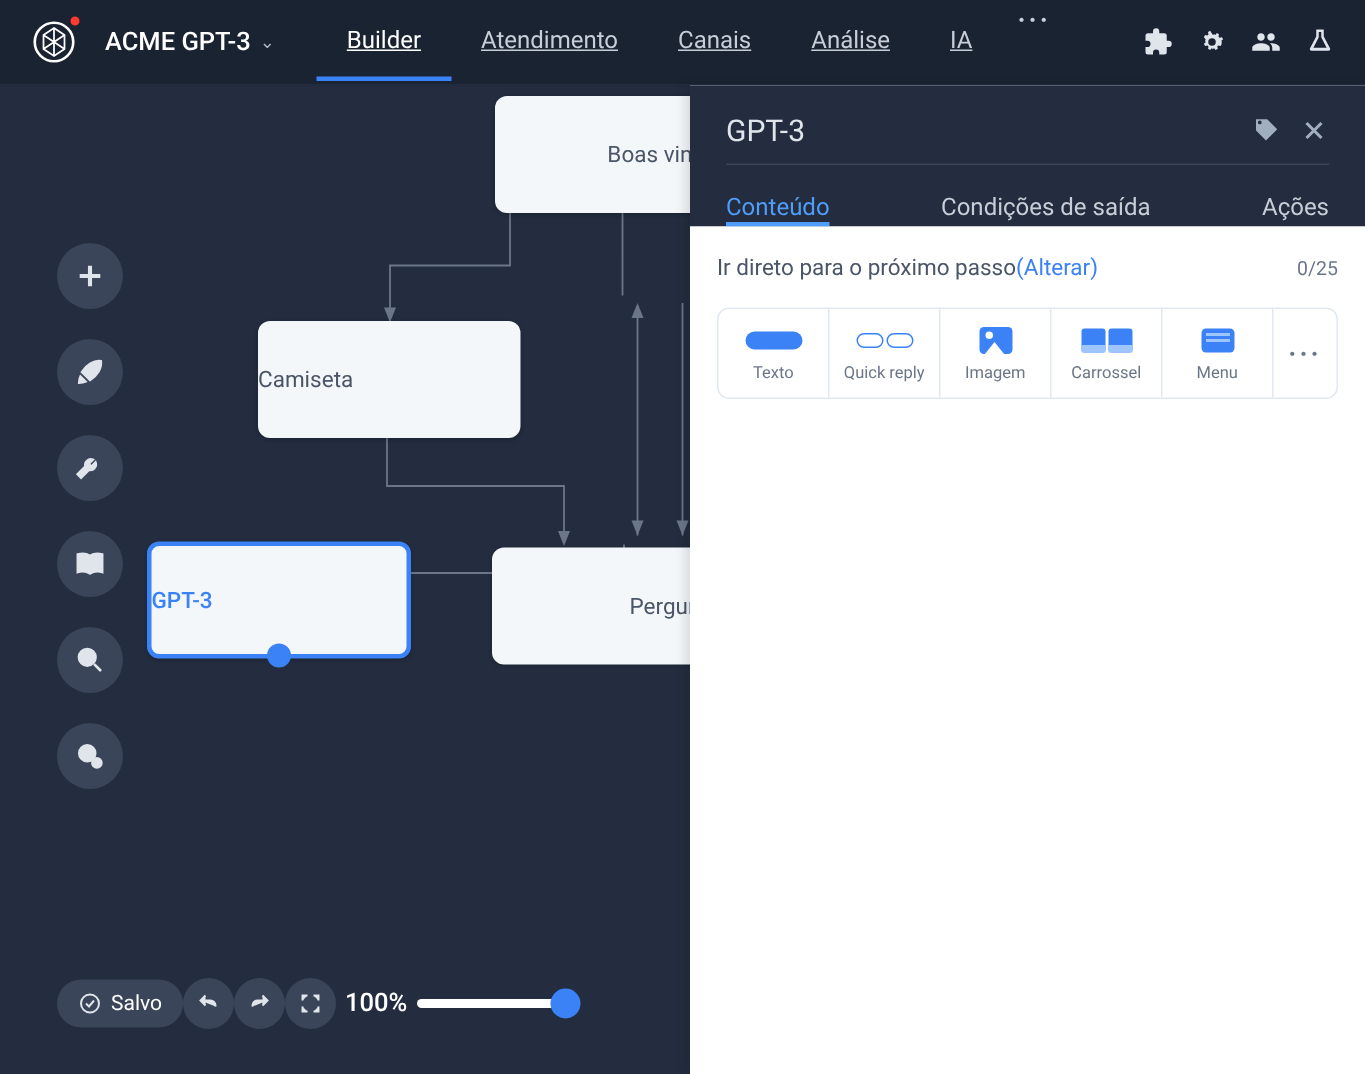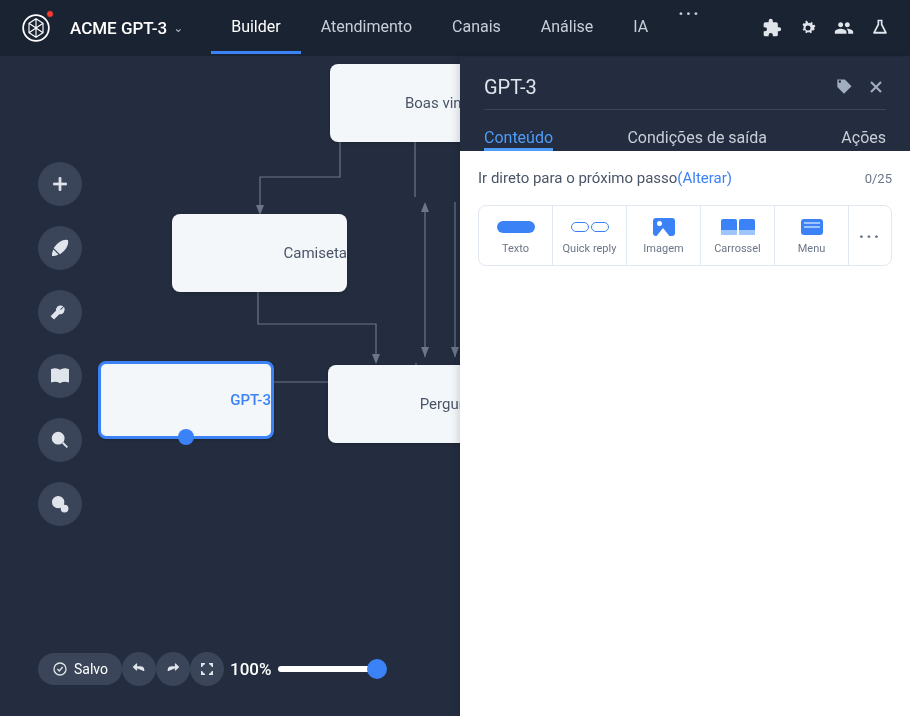--- a/index.html
+++ b/index.html
@@ -9,31 +9,31 @@
   
   .topbar {
     height: 57px; background: #1a2332; display: flex; align-items: center;
     padding: 0 20px; gap: 8px; border-bottom: 1px solid #232d3f;
   }
   .logo-wrap { position: relative; width: 32px; height: 32px; display: flex; align-items: center; justify-content: center; }
   .logo-badge { position: absolute; top: -2px; right: -2px; width: 8px; height: 8px; background: #ff3b30; border-radius: 50%; border: 1px solid #1a2332; }
   .app-title { font-size: 17px; font-weight: 500; color: #fff; margin-left: 10px; margin-right: 12px; display: flex; align-items: center; gap: 6px; cursor: pointer; }
   .chev { font-size: 12px; color: #b0b8c4; }
   .nav-tabs { display: flex; gap: 0; margin-left: 8px; }
-  .nav-tab { padding: 14px 20px 15px; font-size: 16px; color: #c8ced8; cursor: pointer; border-bottom: 3px solid transparent; }
+  .nav-tab { padding: 14px 20px 15px; font-size: 16px; color: #c8ced8; cursor: pointer; border-bottom: 3px solid transparent; text-decoration: underline; }
   .nav-tab.active { color: #fff; border-bottom-color: #3b82f6; }
   .nav-more { color: #c8ced8; font-size: 18px; padding: 0 10px; cursor: pointer; letter-spacing: 2px; font-weight: bold; }
   .topbar-icons { margin-left: auto; display: flex; gap: 16px; align-items: center; }
   .topbar-icons svg { width: 20px; height: 20px; fill: #e0e4eb; cursor: pointer; }
 
   
   .canvas { position: absolute; top: 57px; left: 0; right: 0; bottom: 0; background: #232d3f; }
   .node {
     position: absolute; background: #f4f7fa; color: #4a5568; border-radius: 8px;
-    display: flex; align-items: center; justify-content: flex-end; font-size: 15px;
+    display: flex; align-items: center; justify-content: flex-start; font-size: 15px;
     box-shadow: 0 1px 3px rgba(0,0,0,0.2);
   }
   .node.selected { border: 3px solid #3b82f6; color: #3b82f6; font-weight: 500; }
   .node-handle { position: absolute; bottom: -9px; left: 50%; transform: translateX(-50%); width: 16px; height: 16px; background: #3b82f6; border-radius: 50%; }
   svg.connector { position: absolute; pointer-events: none; }
   .connector line, .connector path { stroke: #6b7688; stroke-width: 1.2; fill: none; }
   .connector polygon { fill: #6b7688; }
 
   
   .left-toolbar { position: absolute; left: 38px; top: 160px; display: flex; flex-direction: column; gap: 20px; z-index: 5; }

